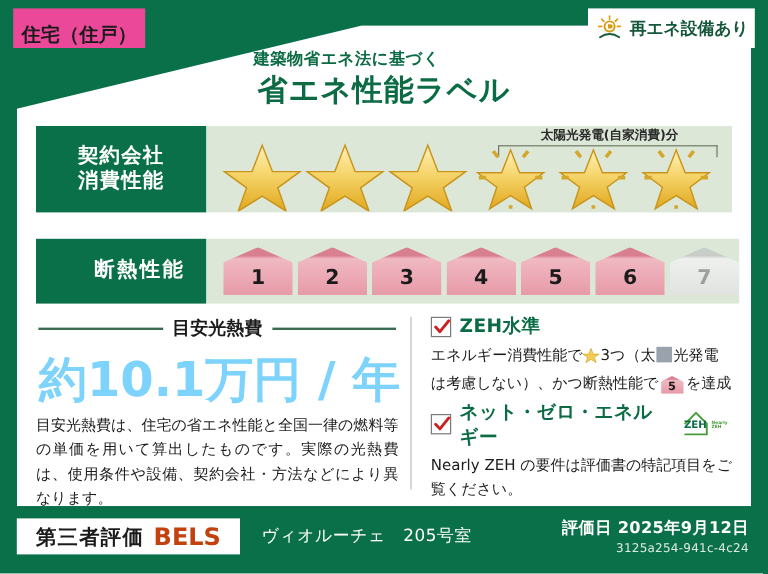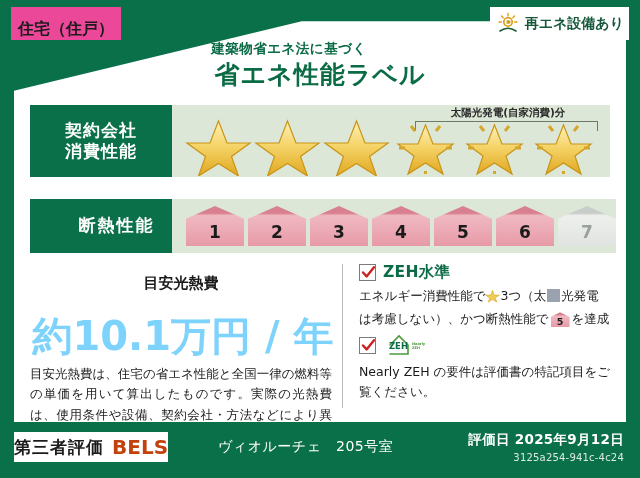--- a/index.html
+++ b/index.html
@@ -135,21 +135,20 @@
   .lower-left { width: 306px; flex: 0 0 306px; position: relative; }
   .lower-div {
     width: 1px; flex: 0 0 1px; background: #bdbdbd;
     margin: 2px 14px 6px 6px;
   }
   .lower-right { flex: 1 1 auto; position: relative; padding-left: 2px; }
 
   .cost-head {
     display: flex; align-items: center; gap: 8px;
     padding: 2px 6px 0 2px;
-    flex-direction: column;
   }
   .cost-head .rule { flex: 1 1 auto; height: 2px; background: #3a6b52; }
   .cost-head .txt {
     font-size: 15px; font-weight: 700; color: #1b1b1b; white-space: nowrap;
   }
   .cost-amount {
     text-align: center;
     font-size: 40px; font-weight: 700; color: #7dd3fc;
     margin-top: 6px; letter-spacing: 0px;
   }
@@ -191,21 +190,21 @@
   }
   .zeh-logo { width: 42px; height: 26px; flex: 0 0 auto; margin-left: 4px; }
 
   
   .footer {
     position: absolute; left: 0; bottom: 0; width: 640px; height: 56px;
     background: #0a7049;
   }
   .bels-box {
     position: absolute; left: 14px; top: 10px;
-    height: 30px; padding: 0 0;
+    height: 30px; padding: 0 16px;
     background: #ffffff;
     display: flex; align-items: center; gap: 8px;
   }
   .bels-jp { font-size: 17px; font-weight: 700; color: #1b1b1b; letter-spacing: 1px; }
   .bels-en { font-size: 20px; font-weight: 700; color: #c2410c; letter-spacing: 0px; }
   .bldg-name {
     position: absolute; left: 218px; top: 16px;
     font-size: 14px; color: #ffffff; letter-spacing: 0.5px;
   }
   .foot-right {
@@ -367,20 +366,21 @@
         </div>
       </div>
 
       <div class="check-item">
         <div class="check-head">
           <span class="chk">
             <svg width="15" height="15" viewBox="0 0 15 15">
               <path d="M2 7.5 L5.6 11.4 L13 2.3" fill="none" stroke="#cc2222" stroke-width="2.4" stroke-linecap="round" stroke-linejoin="round"></path>
             </svg>
           </span>
+          <span class="check-title">ネット・ゼロ・エネルギー</span>
           <span class="zeh-logo">
             <svg width="42" height="26" viewBox="0 0 42 26">
               <path d="M3 12 L12 3 L21 12 L21 21 L3 21" fill="none" stroke="#4a9b3c" stroke-width="1.6" stroke-linecap="round"></path>
               <text x="11.5" y="16" font-family="DejaVu Sans, sans-serif" font-size="8.5" font-weight="700" fill="#0a6b45" text-anchor="middle">ZEH</text>
               <text x="25" y="12" font-family="DejaVu Sans, sans-serif" font-size="3.6" font-weight="700" fill="#4a9b3c">Nearly</text>
               <text x="25" y="16" font-family="DejaVu Sans, sans-serif" font-size="3.6" font-weight="700" fill="#4a9b3c">ZEH</text>
             </svg>
           </span>
         </div>
         <div class="check-body">Nearly ZEH の要件は評価書の特記項目をご覧ください。</div>

